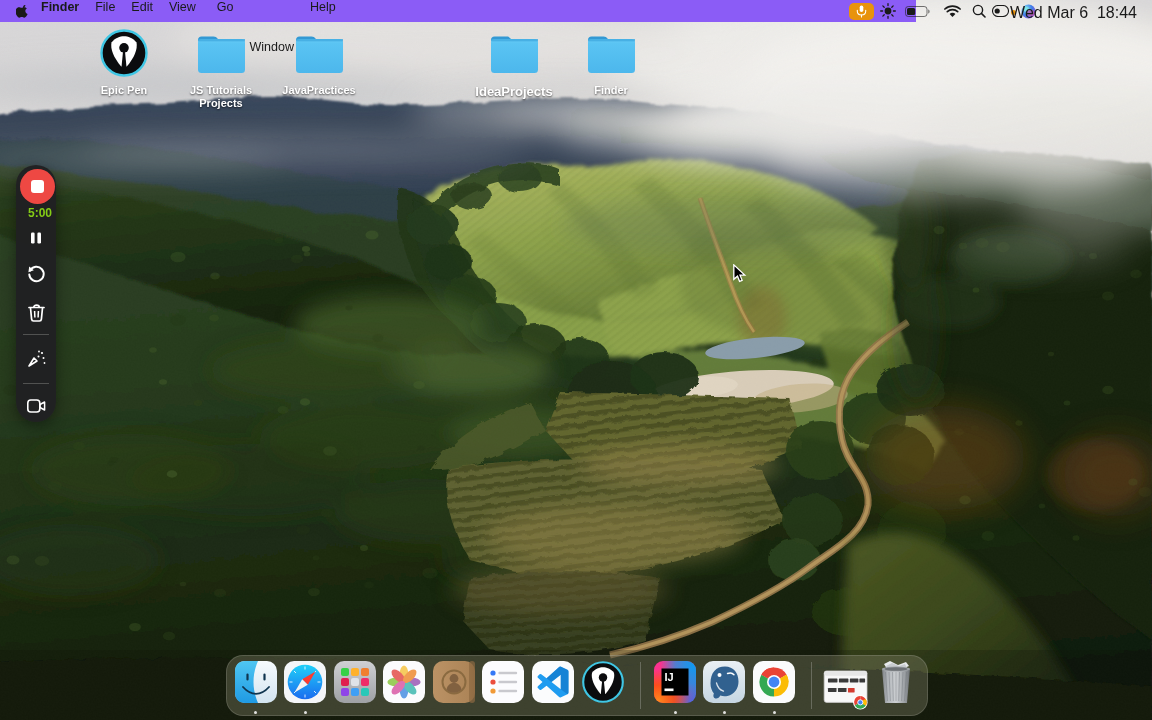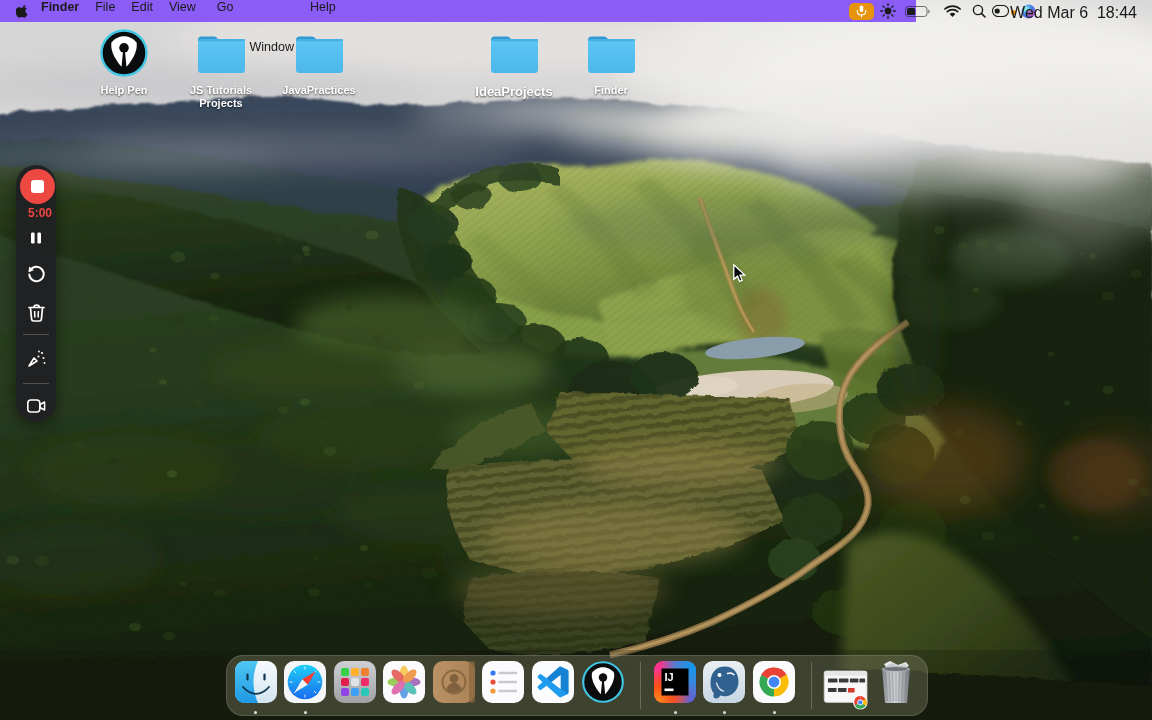--- a/index.html
+++ b/index.html
@@ -381,21 +381,21 @@
 </svg>
 <div style="position:absolute;right:15px;top:4px;font-size:16px;color:#1a1a1a;">Wed Mar 6&nbsp;&nbsp;18:44</div>
 
 <svg style="position:absolute;left:99px;top:28px;" width="50" height="50" viewBox="0 0 50 50">
   <circle cx="25" cy="25" r="22.5" fill="#0b0c0e"></circle>
   <circle cx="25" cy="25" r="22.5" fill="none" stroke="#3fc6e4" stroke-width="2.4"></circle>
   <path fill="#fff" d="M12.5,14.5 C 16,9.8 21,8.2 25,8.2 C 29,8.2 34,9.8 37.5,14.5 C 38.8,21 35.5,29.5 27.8,38.5 L22.2,38.5 C 14.5,29.5 11.2,21 12.5,14.5 Z"></path>
   <circle cx="25" cy="19.8" r="4.8" fill="#0b0c0e"></circle>
   <polygon points="24,23.8 26,23.8 27.5,39 22.5,39" fill="#0b0c0e"></polygon>
 </svg>
-<div style="position:absolute;left:84px;top:84px;width:80px;text-align:center;font-size:11px;font-weight:bold;color:#fff;text-shadow:0 1px 2px rgba(0,0,0,0.65);">Help Pen</div>
+<div style="position:absolute;left:84px;top:84px;width:80px;text-align:center;font-size:11px;font-weight:bold;color:#fff;text-shadow:0 1px 2px rgba(0,0,0,0.65);">Epic Pen</div>
 
 <svg style="position:absolute;left:197px;top:31px;" width="49" height="46" viewBox="0 0 49 46">
       <use href="#folderdef"></use>
     </svg>
 <svg style="position:absolute;left:295px;top:31px;" width="49" height="46" viewBox="0 0 49 46">
       <use href="#folderdef"></use>
     </svg>
 <svg style="position:absolute;left:490px;top:31px;" width="49" height="46" viewBox="0 0 49 46">
       <use href="#folderdef"></use>
     </svg>
@@ -417,21 +417,21 @@
   </defs>
 </svg>
 <div style="position:absolute;left:181px;top:84px;width:80px;text-align:center;font-size:11px;font-weight:bold;color:#fff;text-shadow:0 1px 2px rgba(0,0,0,0.65);line-height:13px;">JS Tutorials<br>Projects</div>
 <div style="position:absolute;left:279px;top:84px;width:80px;text-align:center;font-size:11px;font-weight:bold;color:#fff;text-shadow:0 1px 2px rgba(0,0,0,0.65);">JavaPractices</div>
 <div style="position:absolute;left:474px;top:84px;width:80px;text-align:center;font-size:13px;font-weight:bold;color:#fff;text-shadow:0 1px 2px rgba(0,0,0,0.65);">IdeaProjects</div>
 <div style="position:absolute;left:571px;top:84px;width:80px;text-align:center;font-size:11px;font-weight:bold;color:#fff;text-shadow:0 1px 2px rgba(0,0,0,0.65);">Finder</div>
 
 <div style="position:absolute;left:16px;top:165px;width:40px;height:257px;background:rgba(32,32,34,0.96);border-radius:20px;box-shadow:0 4px 14px rgba(0,0,0,0.4);"></div>
 <div style="position:absolute;left:19.5px;top:168.5px;width:35px;height:35px;border-radius:50%;background:#ee4843;"></div>
 <div style="position:absolute;left:30.5px;top:179.5px;width:13px;height:13px;border-radius:3px;background:#fff;"></div>
-<div style="position:absolute;left:16px;top:206px;width:48px;text-align:center;font-size:12px;font-weight:bold;color:#ef4444;">5:00</div>
+<div style="position:absolute;left:16px;top:206px;width:48px;text-align:center;font-size:12px;font-weight:bold;color:#84cc16;">5:00</div>
 <svg style="position:absolute;left:29px;top:231px;" width="14" height="14" viewBox="0 0 14 14">
   <rect x="2" y="1.5" width="3.6" height="11" rx="1.2" fill="#fff"></rect>
   <rect x="8.4" y="1.5" width="3.6" height="11" rx="1.2" fill="#fff"></rect>
 </svg>
 <svg style="position:absolute;left:26px;top:264px;" width="21" height="21" viewBox="0 0 21 21">
   <path d="M4.2,6.5 A7.2,7.2 0 1 1 3.3,10.5" stroke="#fff" stroke-width="2" fill="none" stroke-linecap="round"></path>
   <polygon points="3.2,2.5 2.4,8.3 7.8,6.2" fill="#fff"></polygon>
 </svg>
 <svg style="position:absolute;left:28px;top:303px;" width="17" height="19" viewBox="0 0 17 19">
   <path d="M2.5,5 L3.6,16.2 C3.7,17.2 4.5,18 5.5,18 L11.5,18 C12.5,18 13.3,17.2 13.4,16.2 L14.5,5" fill="none" stroke="#fff" stroke-width="1.7"></path>

